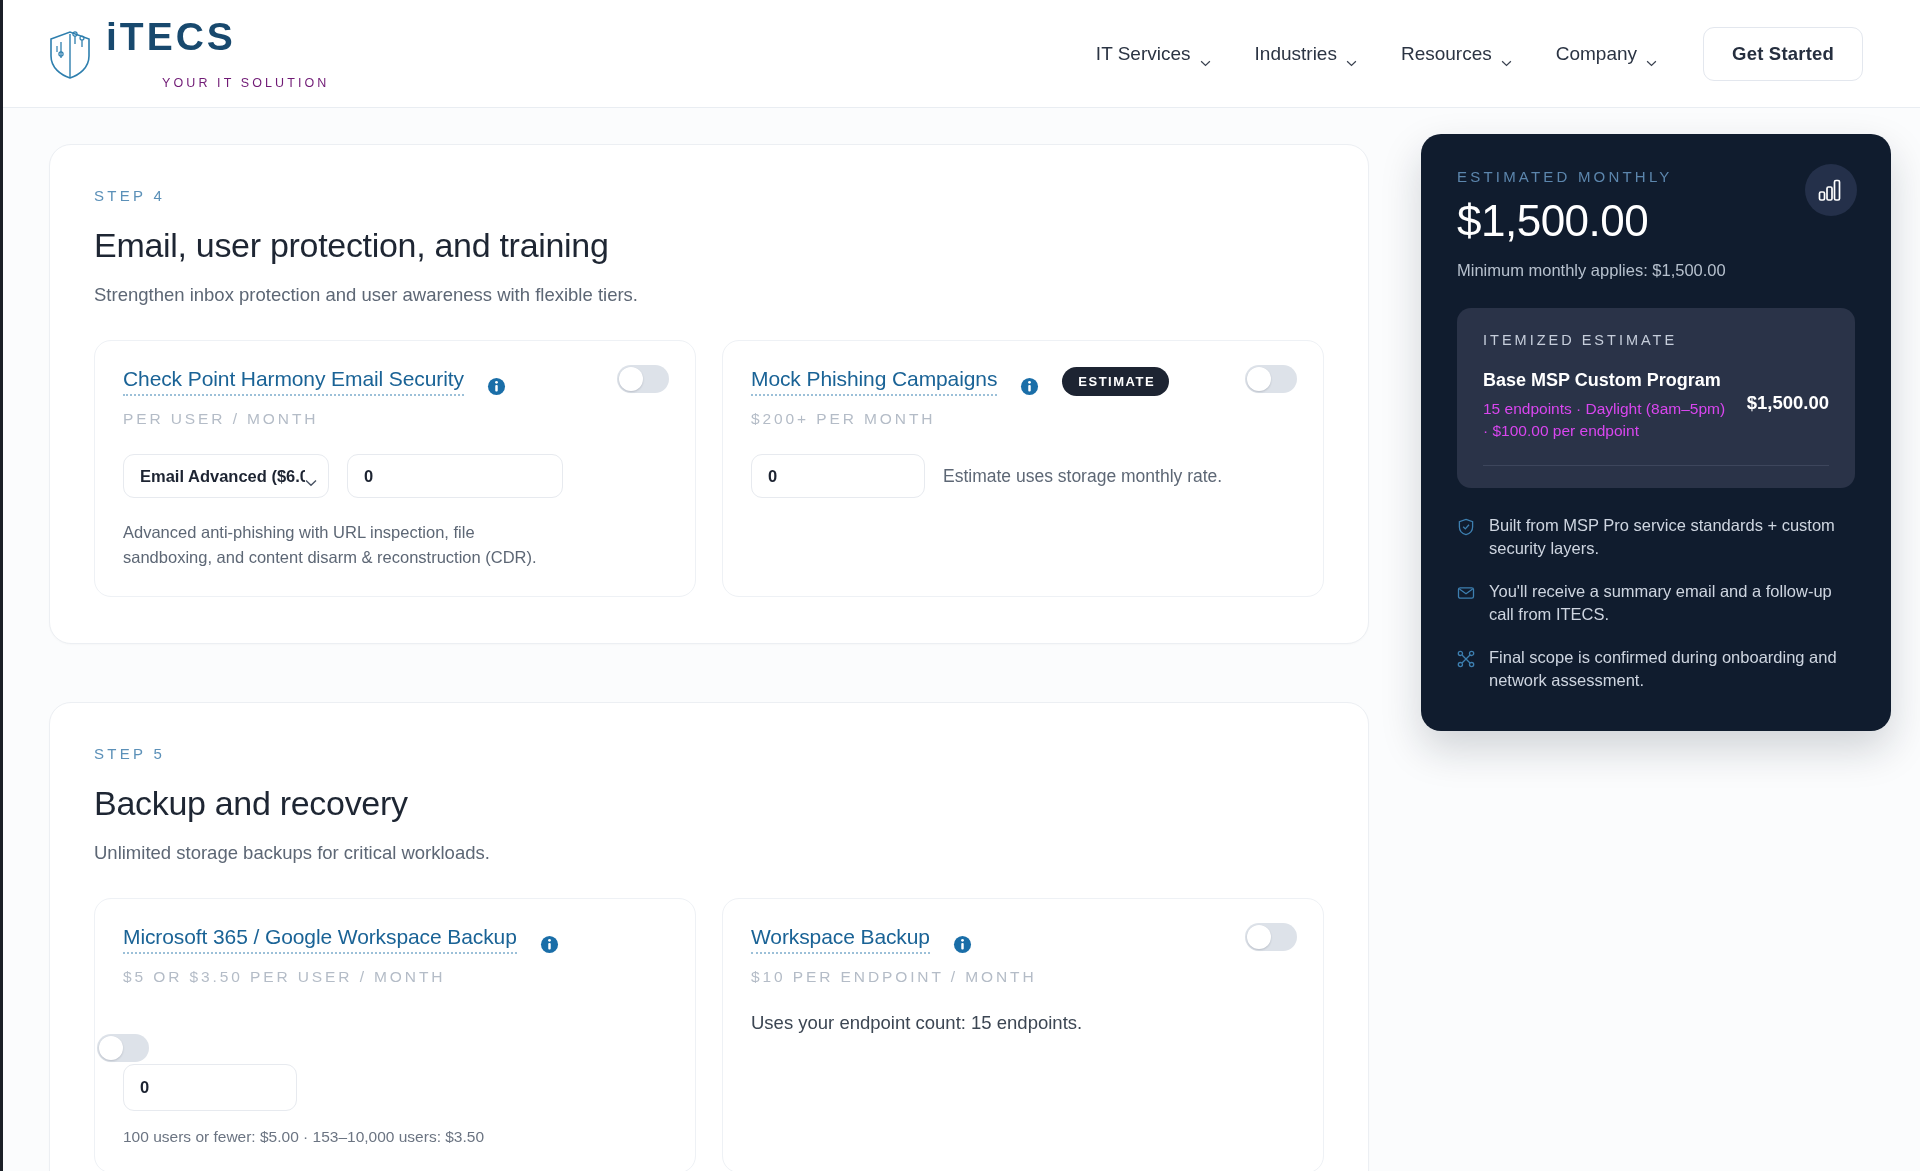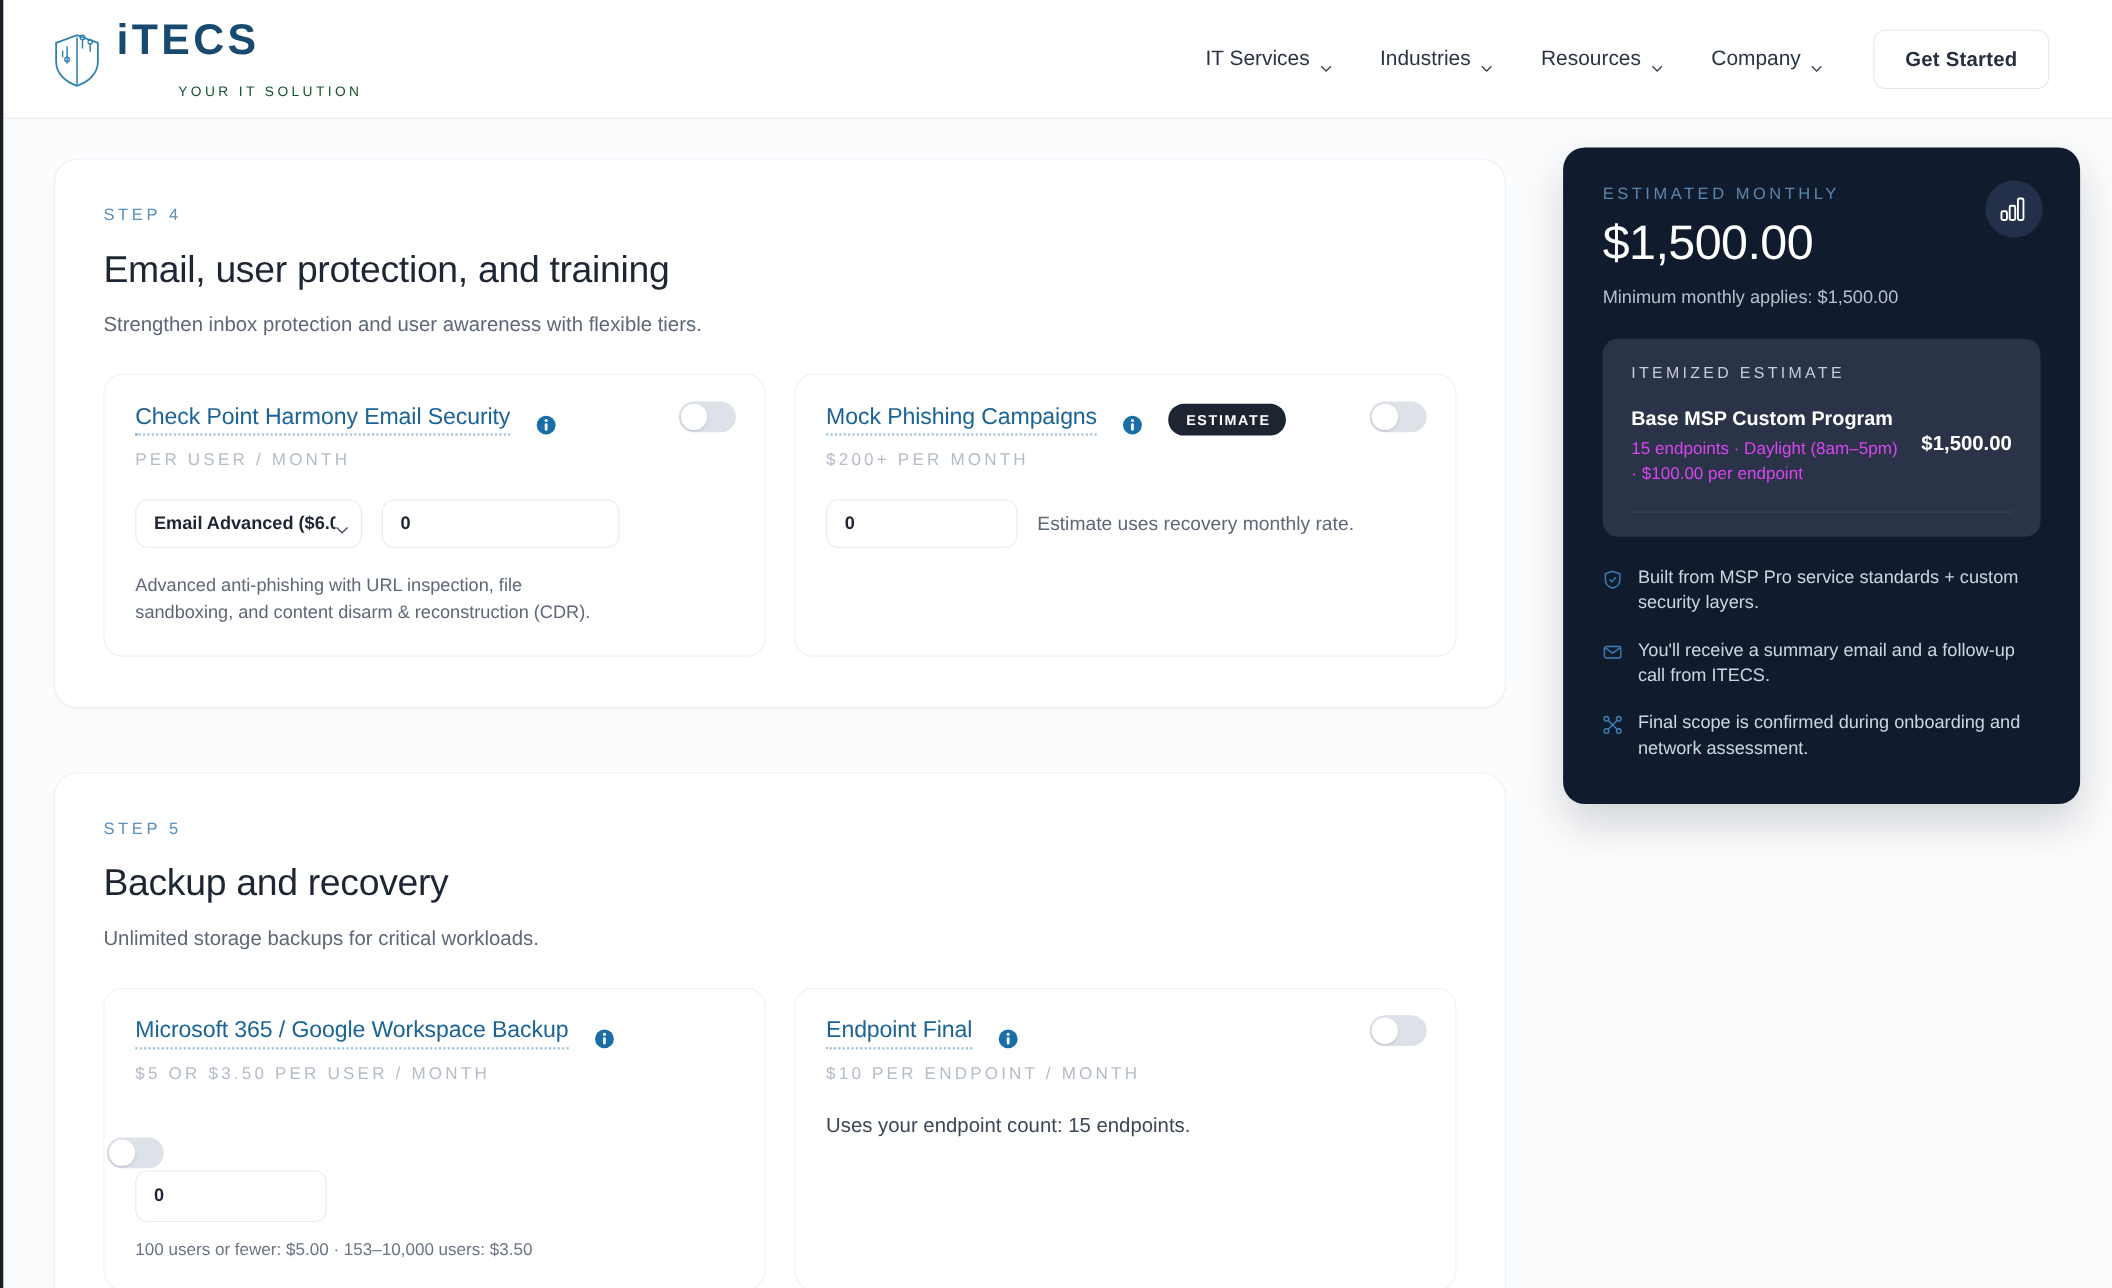--- a/index.html
+++ b/index.html
@@ -17,21 +17,21 @@
   
   .header {
     position: absolute; top: 0; left: 3px; width: 1917px; height: 108px;
     background: #ffffff; border-bottom: 1px solid #e9edf2;
     display: flex; align-items: center; z-index: 20;
   }
   .logo-wrap { display:flex; align-items:center; gap:14px; margin-left: 45px; }
   .logo-shield { width: 44px; height: 52px; flex: none; }
   .logo-text { display:flex; flex-direction:column; }
   .logo-word { font-size: 39px; font-weight: 700; letter-spacing: 3px; color:#18496e; line-height: 1; display:flex; }
-  .logo-tag { font-size: 12.5px; letter-spacing: 3.1px; color:#14532d; margin-top: 20px; margin-left: 56px; white-space: nowrap; }
+  .logo-tag { font-size: 12.5px; letter-spacing: 3.1px; color:#701a75; margin-top: 20px; margin-left: 56px; white-space: nowrap; }
 
   .nav { margin-left: auto; display:flex; align-items:center; gap: 44px; }
   .nav-item {
     display:flex; align-items:center; gap: 9px;
     font-size: 19px; color: #2b3443; cursor: pointer; white-space: nowrap;
   }
   .chev { width: 11px; height: 7px; display:block; }
   .cta {
     margin-left: 46px; margin-right: 57px;
     border: 1px solid #e3e7ee; border-radius: 11px;
@@ -279,21 +279,21 @@
             </span>
             <span class="badge-estimate">ESTIMATE</span>
           </div>
           <div class="toggle">
             <span class="knob"></span>
           </div>
           <div class="opt-rate">$200+ PER MONTH</div>
 
           <div class="row">
             <div class="num-input mid">0</div>
-            <span class="hint">Estimate uses recovery monthly rate.</span>
+            <span class="hint">Estimate uses storage monthly rate.</span>
           </div>
         </div>
 
       </div>
     </section>
 
     <section class="step-card">
       <div class="step-kicker">STEP 5</div>
       <h2 class="step-title">Backup and recovery</h2>
       <div class="step-sub">Unlimited storage backups for critical workloads.</div>
@@ -316,21 +316,21 @@
             <span class="knob"></span>
           </div>
           <div class="row">
             <div class="num-input narrow">0</div>
           </div>
           <div class="opt-note">100 users or fewer: $5.00 · 153–10,000 users: $3.50</div>
         </div>
 
         <div class="opt-card tall">
           <div class="opt-head">
-            <span class="opt-name">Endpoint Final</span>
+            <span class="opt-name">Workspace Backup</span>
             <span class="info-ico">
               <svg viewBox="0 0 20 20" width="19" height="19">
                 <circle cx="10" cy="10" r="9" fill="#1a6ea8"></circle>
                 <circle cx="10" cy="5.6" r="1.5" fill="#fff"></circle>
                 <rect x="8.7" y="8.3" width="2.6" height="7" rx="1.1" fill="#fff"></rect>
               </svg>
             </span>
           </div>
           <div class="toggle">
             <span class="knob"></span>

